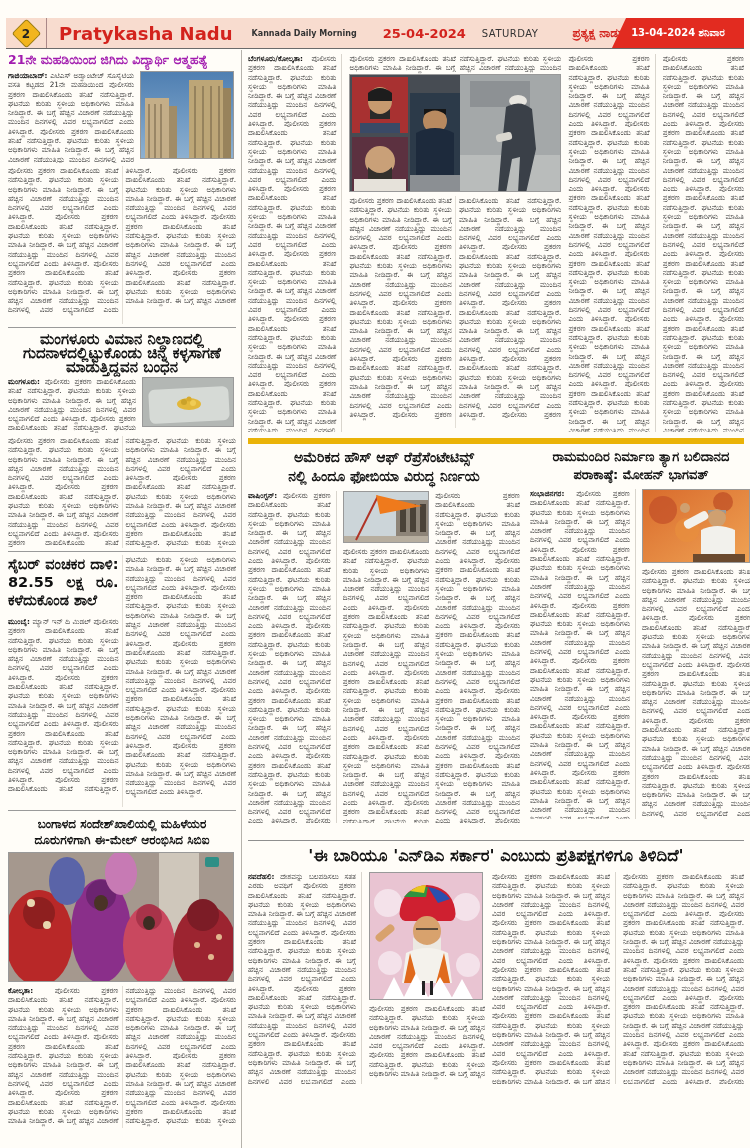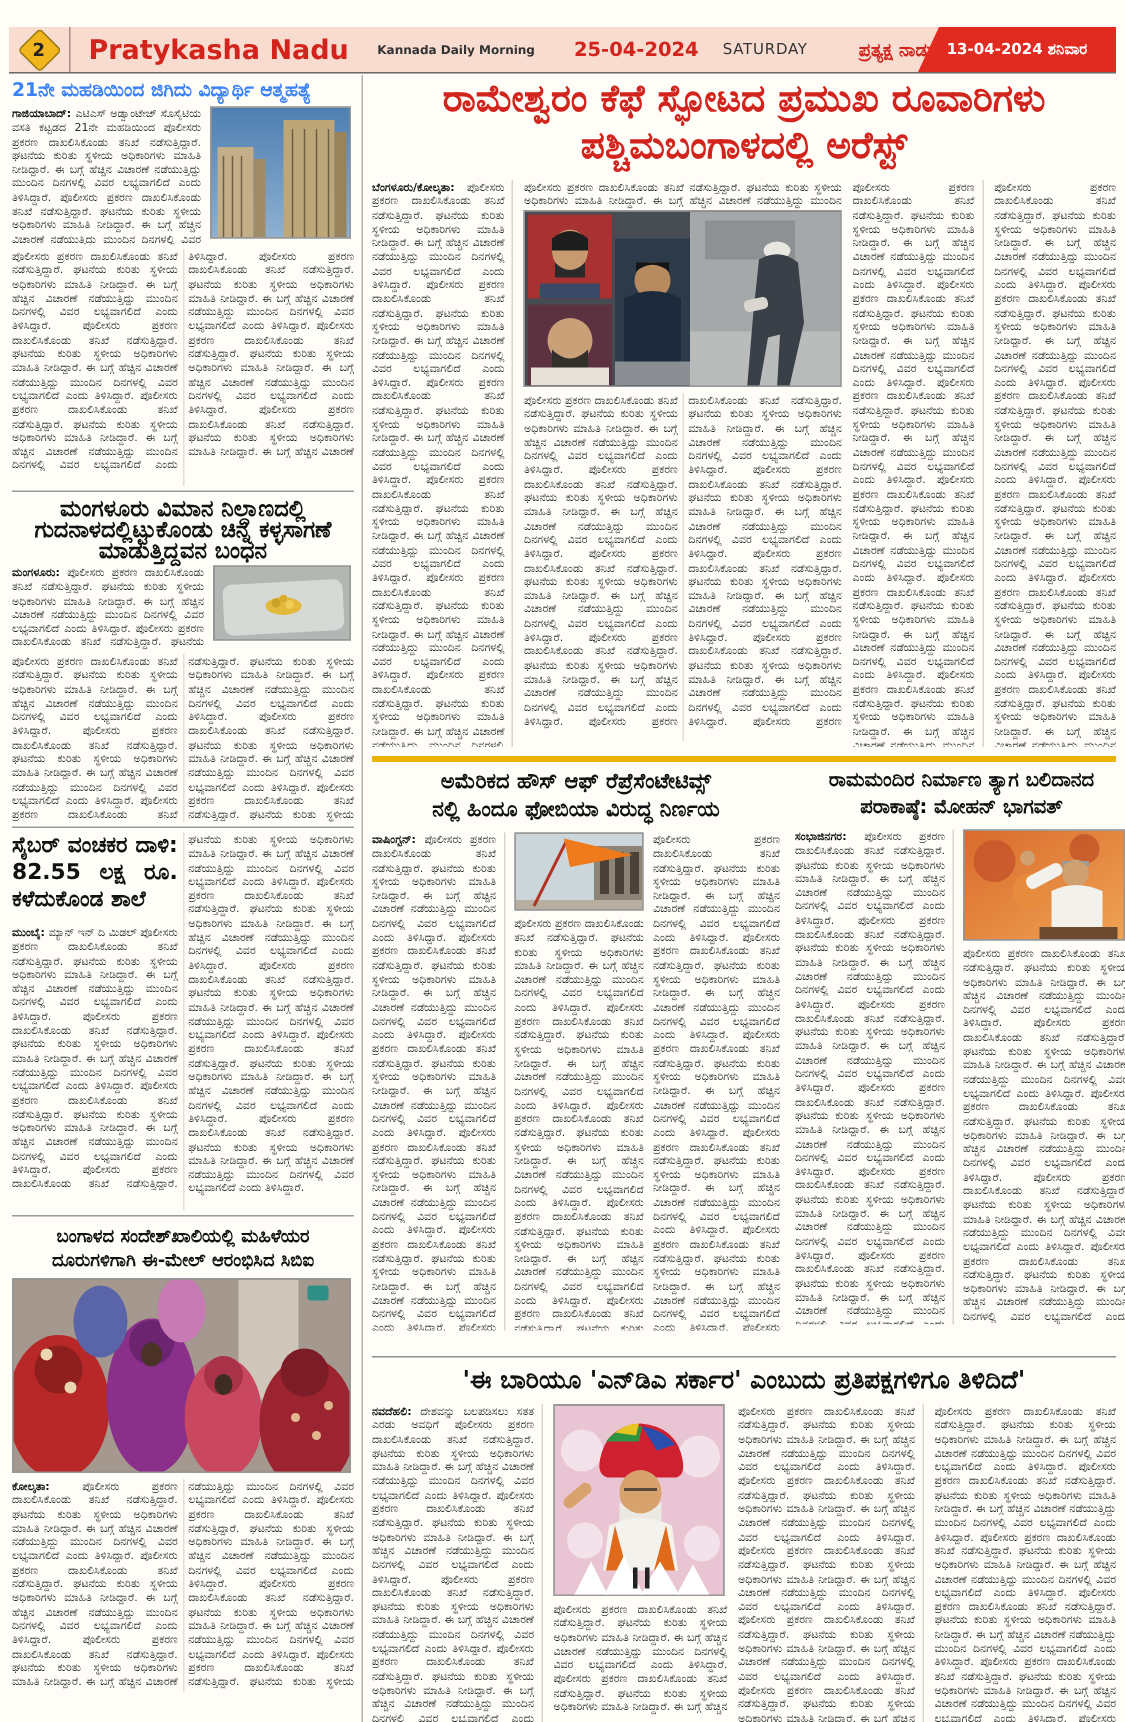--- a/index.html
+++ b/index.html
@@ -22,30 +22,30 @@
   .date-box span{color:#fff;font-weight:bold;font-size:10px;white-space:nowrap;}
   
   .hl{color:#111;font-weight:bold;}
   .col-text{font-size:7.3px;line-height:9.3px;text-align:justify;color:#2a2a2a;overflow:hidden;}
   .dl{font-weight:bold;color:#111;}
   .hr{border:none;border-top:1px solid #9a9a9a;margin:3px 0;}
   .vtrack{border-right:1px solid #d9d5cd;padding-right:5px;}
   
   .leftcol{position:absolute;left:8px;top:50px;width:228px;bottom:0;}
   .main-vrule{position:absolute;left:241px;top:50px;bottom:0;width:1px;background:#b5b2ab;}
-  .a1-head{font-size:12.5px;line-height:15px;font-weight:bold;color:#3b82f6;margin:2px 0 4px 0;}
+  .a1-head{font-size:12.5px;line-height:15px;font-weight:bold;color:#a21caf;margin:2px 0 4px 0;}
   .row{display:flex;gap:6px;}
   .photo-frame{border:1px solid #999;box-sizing:border-box;overflow:hidden;background:#888;}
   .two-col{column-count:2;column-gap:7px;column-rule:1px solid #e2ded6;}
   .cent-head{font-weight:bold;color:#111;text-align:center;}
   
   .mainarea{position:absolute;left:248px;top:50px;right:6px;}
   .main-headline{color:#d3231d;font-weight:bold;font-size:25px;line-height:31px;text-align:center;height:66px;overflow:hidden;}
   .main-body{display:flex;gap:7px;height:378px;margin-top:4px;}
-  .band2{display:flex;border-top:4px solid #eab308;margin-top:6px;height:392px;}
+  .band2{display:flex;border-top:6px solid #eab308;margin-top:6px;height:392px;}
   .band2-vrule{width:1px;background:#b5b2ab;margin:0 5px;}
   .band3{border-top:1px solid #8f8f8f;margin-top:4px;}
   .band3-head{font-size:16.5px;font-weight:bold;color:#111;text-align:center;height:24px;line-height:24px;
               overflow:hidden;white-space:nowrap;margin-top:3px;}
   .band3-body{display:flex;gap:7px;height:212px;margin-top:4px;}
 </style>
 </head>
 <body>
 
 <div class="page">
@@ -168,21 +168,20 @@
     <div class="two-col col-text" style="height:142px;margin-top:4px;">
       <span class="dl">ಕೋಲ್ಕತಾ: </span>
       <span>ಪೊಲೀಸರು ಪ್ರಕರಣ ದಾಖಲಿಸಿಕೊಂಡು ತನಿಖೆ ನಡೆಸುತ್ತಿದ್ದಾರೆ. ಘಟನೆಯ ಕುರಿತು ಸ್ಥಳೀಯ ಅಧಿಕಾರಿಗಳು ಮಾಹಿತಿ ನೀಡಿದ್ದಾರೆ. ಈ ಬಗ್ಗೆ ಹೆಚ್ಚಿನ ವಿಚಾರಣೆ ನಡೆಯುತ್ತಿದ್ದು ಮುಂದಿನ ದಿನಗಳಲ್ಲಿ ವಿವರ ಲಭ್ಯವಾಗಲಿದೆ ಎಂದು ತಿಳಿಸಿದ್ದಾರೆ. ಪೊಲೀಸರು ಪ್ರಕರಣ ದಾಖಲಿಸಿಕೊಂಡು ತನಿಖೆ ನಡೆಸುತ್ತಿದ್ದಾರೆ. ಘಟನೆಯ ಕುರಿತು ಸ್ಥಳೀಯ ಅಧಿಕಾರಿಗಳು ಮಾಹಿತಿ ನೀಡಿದ್ದಾರೆ. ಈ ಬಗ್ಗೆ ಹೆಚ್ಚಿನ ವಿಚಾರಣೆ ನಡೆಯುತ್ತಿದ್ದು ಮುಂದಿನ ದಿನಗಳಲ್ಲಿ ವಿವರ ಲಭ್ಯವಾಗಲಿದೆ ಎಂದು ತಿಳಿಸಿದ್ದಾರೆ. ಪೊಲೀಸರು ಪ್ರಕರಣ ದಾಖಲಿಸಿಕೊಂಡು ತನಿಖೆ ನಡೆಸುತ್ತಿದ್ದಾರೆ. ಘಟನೆಯ ಕುರಿತು ಸ್ಥಳೀಯ ಅಧಿಕಾರಿಗಳು ಮಾಹಿತಿ ನೀಡಿದ್ದಾರೆ. ಈ ಬಗ್ಗೆ ಹೆಚ್ಚಿನ ವಿಚಾರಣೆ ನಡೆಯುತ್ತಿದ್ದು ಮುಂದಿನ ದಿನಗಳಲ್ಲಿ ವಿವರ ಲಭ್ಯವಾಗಲಿದೆ ಎಂದು ತಿಳಿಸಿದ್ದಾರೆ. ಪೊಲೀಸರು ಪ್ರಕರಣ ದಾಖಲಿಸಿಕೊಂಡು ತನಿಖೆ ನಡೆಸುತ್ತಿದ್ದಾರೆ. ಘಟನೆಯ ಕುರಿತು ಸ್ಥಳೀಯ ಅಧಿಕಾರಿಗಳು ಮಾಹಿತಿ ನೀಡಿದ್ದಾರೆ. ಈ ಬಗ್ಗೆ ಹೆಚ್ಚಿನ ವಿಚಾರಣೆ ನಡೆಯುತ್ತಿದ್ದು ಮುಂದಿನ ದಿನಗಳಲ್ಲಿ ವಿವರ ಲಭ್ಯವಾಗಲಿದೆ ಎಂದು ತಿಳಿಸಿದ್ದಾರೆ. ಪೊಲೀಸರು ಪ್ರಕರಣ ದಾಖಲಿಸಿಕೊಂಡು ತನಿಖೆ ನಡೆಸುತ್ತಿದ್ದಾರೆ. ಘಟನೆಯ ಕುರಿತು ಸ್ಥಳೀಯ ಅಧಿಕಾರಿಗಳು ಮಾಹಿತಿ ನೀಡಿದ್ದಾರೆ. ಈ ಬಗ್ಗೆ ಹೆಚ್ಚಿನ ವಿಚಾರಣೆ ನಡೆಯುತ್ತಿದ್ದು ಮುಂದಿನ ದಿನಗಳಲ್ಲಿ ವಿವರ ಲಭ್ಯವಾಗಲಿದೆ ಎಂದು ತಿಳಿಸಿದ್ದಾರೆ. ಪೊಲೀಸರು ಪ್ರಕರಣ ದಾಖಲಿಸಿಕೊಂಡು ತನಿಖೆ ನಡೆಸುತ್ತಿದ್ದಾರೆ. ಘಟನೆಯ ಕುರಿತು ಸ್ಥಳೀಯ ಅಧಿಕಾರಿಗಳು ಮಾಹಿತಿ ನೀಡಿದ್ದಾರೆ. ಈ ಬಗ್ಗೆ ಹೆಚ್ಚಿನ ವಿಚಾರಣೆ ನಡೆಯುತ್ತಿದ್ದು ಮುಂದಿನ ದಿನಗಳಲ್ಲಿ ವಿವರ ಲಭ್ಯವಾಗಲಿದೆ ಎಂದು ತಿಳಿಸಿದ್ದಾರೆ. </span>
     </div>
   </div>
 
   <div class="main-vrule"></div>
 
   <div class="mainarea">
 
-    <div class="main-headline">ರಾಮೇಶ್ವರಂ ಕೆಫೆ ಸ್ಫೋಟದ ಪ್ರಮುಖ ರೂವಾರಿಗಳು ಪಶ್ಚಿಮಬಂಗಾಳದಲ್ಲಿ ಅರೆಸ್ಟ್ </div>
 
     <div class="main-body">
       <div class="col-text vtrack" style="width:100px;">
         <span class="dl">ಬೆಂಗಳೂರು/ಕೋಲ್ಕತಾ: </span>
         <span>ಪೊಲೀಸರು ಪ್ರಕರಣ ದಾಖಲಿಸಿಕೊಂಡು ತನಿಖೆ ನಡೆಸುತ್ತಿದ್ದಾರೆ. ಘಟನೆಯ ಕುರಿತು ಸ್ಥಳೀಯ ಅಧಿಕಾರಿಗಳು ಮಾಹಿತಿ ನೀಡಿದ್ದಾರೆ. ಈ ಬಗ್ಗೆ ಹೆಚ್ಚಿನ ವಿಚಾರಣೆ ನಡೆಯುತ್ತಿದ್ದು ಮುಂದಿನ ದಿನಗಳಲ್ಲಿ ವಿವರ ಲಭ್ಯವಾಗಲಿದೆ ಎಂದು ತಿಳಿಸಿದ್ದಾರೆ. ಪೊಲೀಸರು ಪ್ರಕರಣ ದಾಖಲಿಸಿಕೊಂಡು ತನಿಖೆ ನಡೆಸುತ್ತಿದ್ದಾರೆ. ಘಟನೆಯ ಕುರಿತು ಸ್ಥಳೀಯ ಅಧಿಕಾರಿಗಳು ಮಾಹಿತಿ ನೀಡಿದ್ದಾರೆ. ಈ ಬಗ್ಗೆ ಹೆಚ್ಚಿನ ವಿಚಾರಣೆ ನಡೆಯುತ್ತಿದ್ದು ಮುಂದಿನ ದಿನಗಳಲ್ಲಿ ವಿವರ ಲಭ್ಯವಾಗಲಿದೆ ಎಂದು ತಿಳಿಸಿದ್ದಾರೆ. ಪೊಲೀಸರು ಪ್ರಕರಣ ದಾಖಲಿಸಿಕೊಂಡು ತನಿಖೆ ನಡೆಸುತ್ತಿದ್ದಾರೆ. ಘಟನೆಯ ಕುರಿತು ಸ್ಥಳೀಯ ಅಧಿಕಾರಿಗಳು ಮಾಹಿತಿ ನೀಡಿದ್ದಾರೆ. ಈ ಬಗ್ಗೆ ಹೆಚ್ಚಿನ ವಿಚಾರಣೆ ನಡೆಯುತ್ತಿದ್ದು ಮುಂದಿನ ದಿನಗಳಲ್ಲಿ ವಿವರ ಲಭ್ಯವಾಗಲಿದೆ ಎಂದು ತಿಳಿಸಿದ್ದಾರೆ. ಪೊಲೀಸರು ಪ್ರಕರಣ ದಾಖಲಿಸಿಕೊಂಡು ತನಿಖೆ ನಡೆಸುತ್ತಿದ್ದಾರೆ. ಘಟನೆಯ ಕುರಿತು ಸ್ಥಳೀಯ ಅಧಿಕಾರಿಗಳು ಮಾಹಿತಿ ನೀಡಿದ್ದಾರೆ. ಈ ಬಗ್ಗೆ ಹೆಚ್ಚಿನ ವಿಚಾರಣೆ ನಡೆಯುತ್ತಿದ್ದು ಮುಂದಿನ ದಿನಗಳಲ್ಲಿ ವಿವರ ಲಭ್ಯವಾಗಲಿದೆ ಎಂದು ತಿಳಿಸಿದ್ದಾರೆ. ಪೊಲೀಸರು ಪ್ರಕರಣ ದಾಖಲಿಸಿಕೊಂಡು ತನಿಖೆ ನಡೆಸುತ್ತಿದ್ದಾರೆ. ಘಟನೆಯ ಕುರಿತು ಸ್ಥಳೀಯ ಅಧಿಕಾರಿಗಳು ಮಾಹಿತಿ ನೀಡಿದ್ದಾರೆ. ಈ ಬಗ್ಗೆ ಹೆಚ್ಚಿನ ವಿಚಾರಣೆ ನಡೆಯುತ್ತಿದ್ದು ಮುಂದಿನ ದಿನಗಳಲ್ಲಿ ವಿವರ ಲಭ್ಯವಾಗಲಿದೆ ಎಂದು ತಿಳಿಸಿದ್ದಾರೆ. ಪೊಲೀಸರು ಪ್ರಕರಣ ದಾಖಲಿಸಿಕೊಂಡು ತನಿಖೆ ನಡೆಸುತ್ತಿದ್ದಾರೆ. ಘಟನೆಯ ಕುರಿತು ಸ್ಥಳೀಯ ಅಧಿಕಾರಿಗಳು ಮಾಹಿತಿ ನೀಡಿದ್ದಾರೆ. ಈ ಬಗ್ಗೆ ಹೆಚ್ಚಿನ ವಿಚಾರಣೆ ನಡೆಯುತ್ತಿದ್ದು ಮುಂದಿನ ದಿನಗಳಲ್ಲಿ ವಿವರ ಲಭ್ಯವಾಗಲಿದೆ ಎಂದು ತಿಳಿಸಿದ್ದಾರೆ. ಪೊಲೀಸರು ಪ್ರಕರಣ ದಾಖಲಿಸಿಕೊಂಡು ತನಿಖೆ ನಡೆಸುತ್ತಿದ್ದಾರೆ. ಘಟನೆಯ ಕುರಿತು ಸ್ಥಳೀಯ ಅಧಿಕಾರಿಗಳು ಮಾಹಿತಿ ನೀಡಿದ್ದಾರೆ. ಈ ಬಗ್ಗೆ ಹೆಚ್ಚಿನ ವಿಚಾರಣೆ ನಡೆಯುತ್ತಿದ್ದು ಮುಂದಿನ ದಿನಗಳಲ್ಲಿ ವಿವರ ಲಭ್ಯವಾಗಲಿದೆ ಎಂದು ತಿಳಿಸಿದ್ದಾರೆ. ಪೊಲೀಸರು ಪ್ರಕರಣ ದಾಖಲಿಸಿಕೊಂಡು ತನಿಖೆ ನಡೆಸುತ್ತಿದ್ದಾರೆ. ಘಟನೆಯ ಕುರಿತು ಸ್ಥಳೀಯ ಅಧಿಕಾರಿಗಳು ಮಾಹಿತಿ ನೀಡಿದ್ದಾರೆ. ಈ ಬಗ್ಗೆ ಹೆಚ್ಚಿನ ವಿಚಾರಣೆ ನಡೆಯುತ್ತಿದ್ದು ಮುಂದಿನ ದಿನಗಳಲ್ಲಿ ವಿವರ ಲಭ್ಯವಾಗಲಿದೆ ಎಂದು ತಿಳಿಸಿದ್ದಾರೆ. ಪೊಲೀಸರು ಪ್ರಕರಣ ದಾಖಲಿಸಿಕೊಂಡು ತನಿಖೆ ನಡೆಸುತ್ತಿದ್ದಾರೆ. ಘಟನೆಯ ಕುರಿತು ಸ್ಥಳೀಯ ಅಧಿಕಾರಿಗಳು ಮಾಹಿತಿ ನೀಡಿದ್ದಾರೆ. ಈ ಬಗ್ಗೆ ಹೆಚ್ಚಿನ ವಿಚಾರಣೆ ನಡೆಯುತ್ತಿದ್ದು ಮುಂದಿನ ದಿನಗಳಲ್ಲಿ ವಿವರ ಲಭ್ಯವಾಗಲಿದೆ ಎಂದು ತಿಳಿಸಿದ್ದಾರೆ. ಪೊಲೀಸರು ಪ್ರಕರಣ ದಾಖಲಿಸಿಕೊಂಡು ತನಿಖೆ ನಡೆಸುತ್ತಿದ್ದಾರೆ. ಘಟನೆಯ ಕುರಿತು ಸ್ಥಳೀಯ ಅಧಿಕಾರಿಗಳು ಮಾಹಿತಿ ನೀಡಿದ್ದಾರೆ. ಈ ಬಗ್ಗೆ ಹೆಚ್ಚಿನ ವಿಚಾರಣೆ ನಡೆಯುತ್ತಿದ್ದು ಮುಂದಿನ ದಿನಗಳಲ್ಲಿ ವಿವರ ಲಭ್ಯವಾಗಲಿದೆ ಎಂದು ತಿಳಿಸಿದ್ದಾರೆ. </span>
       </div>
       <div style="width:212px;">
         <div class="col-text" style="height:20px;">
           <span>ಪೊಲೀಸರು ಪ್ರಕರಣ ದಾಖಲಿಸಿಕೊಂಡು ತನಿಖೆ ನಡೆಸುತ್ತಿದ್ದಾರೆ. ಘಟನೆಯ ಕುರಿತು ಸ್ಥಳೀಯ ಅಧಿಕಾರಿಗಳು ಮಾಹಿತಿ ನೀಡಿದ್ದಾರೆ. ಈ ಬಗ್ಗೆ ಹೆಚ್ಚಿನ ವಿಚಾರಣೆ ನಡೆಯುತ್ತಿದ್ದು ಮುಂದಿನ ದಿನಗಳಲ್ಲಿ ವಿವರ ಲಭ್ಯವಾಗಲಿದೆ ಎಂದು ತಿಳಿಸಿದ್ದಾರೆ. </span>
         </div>

